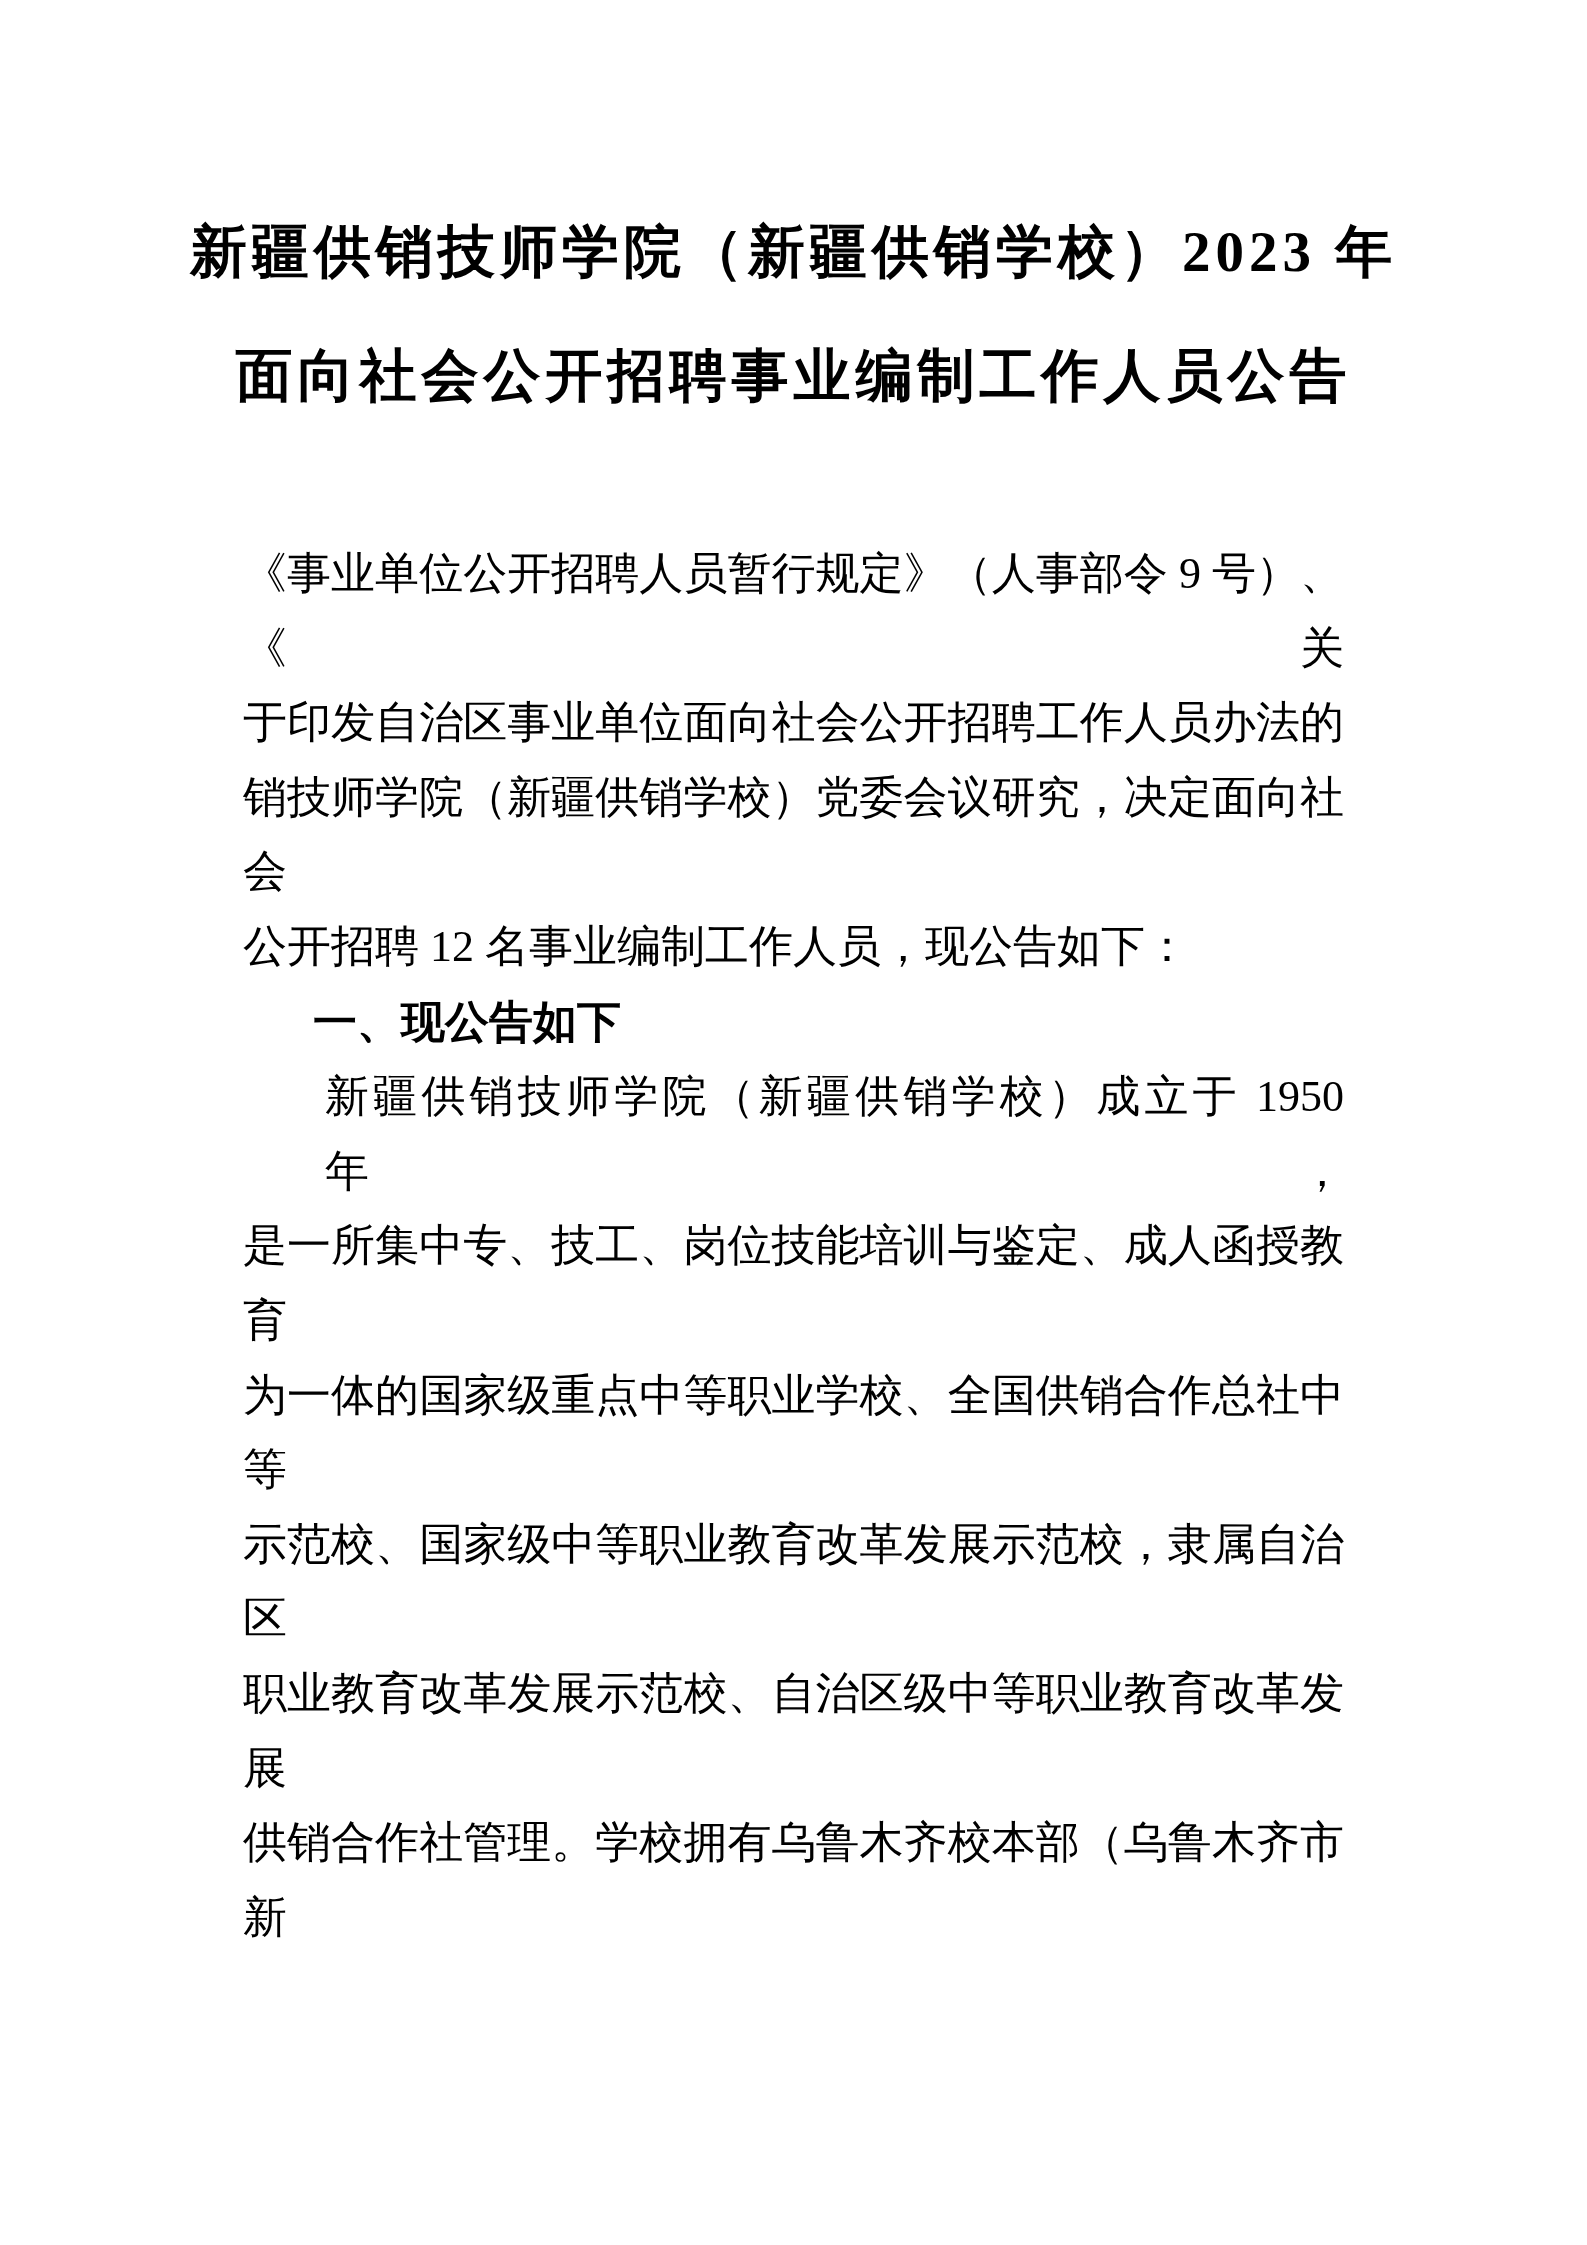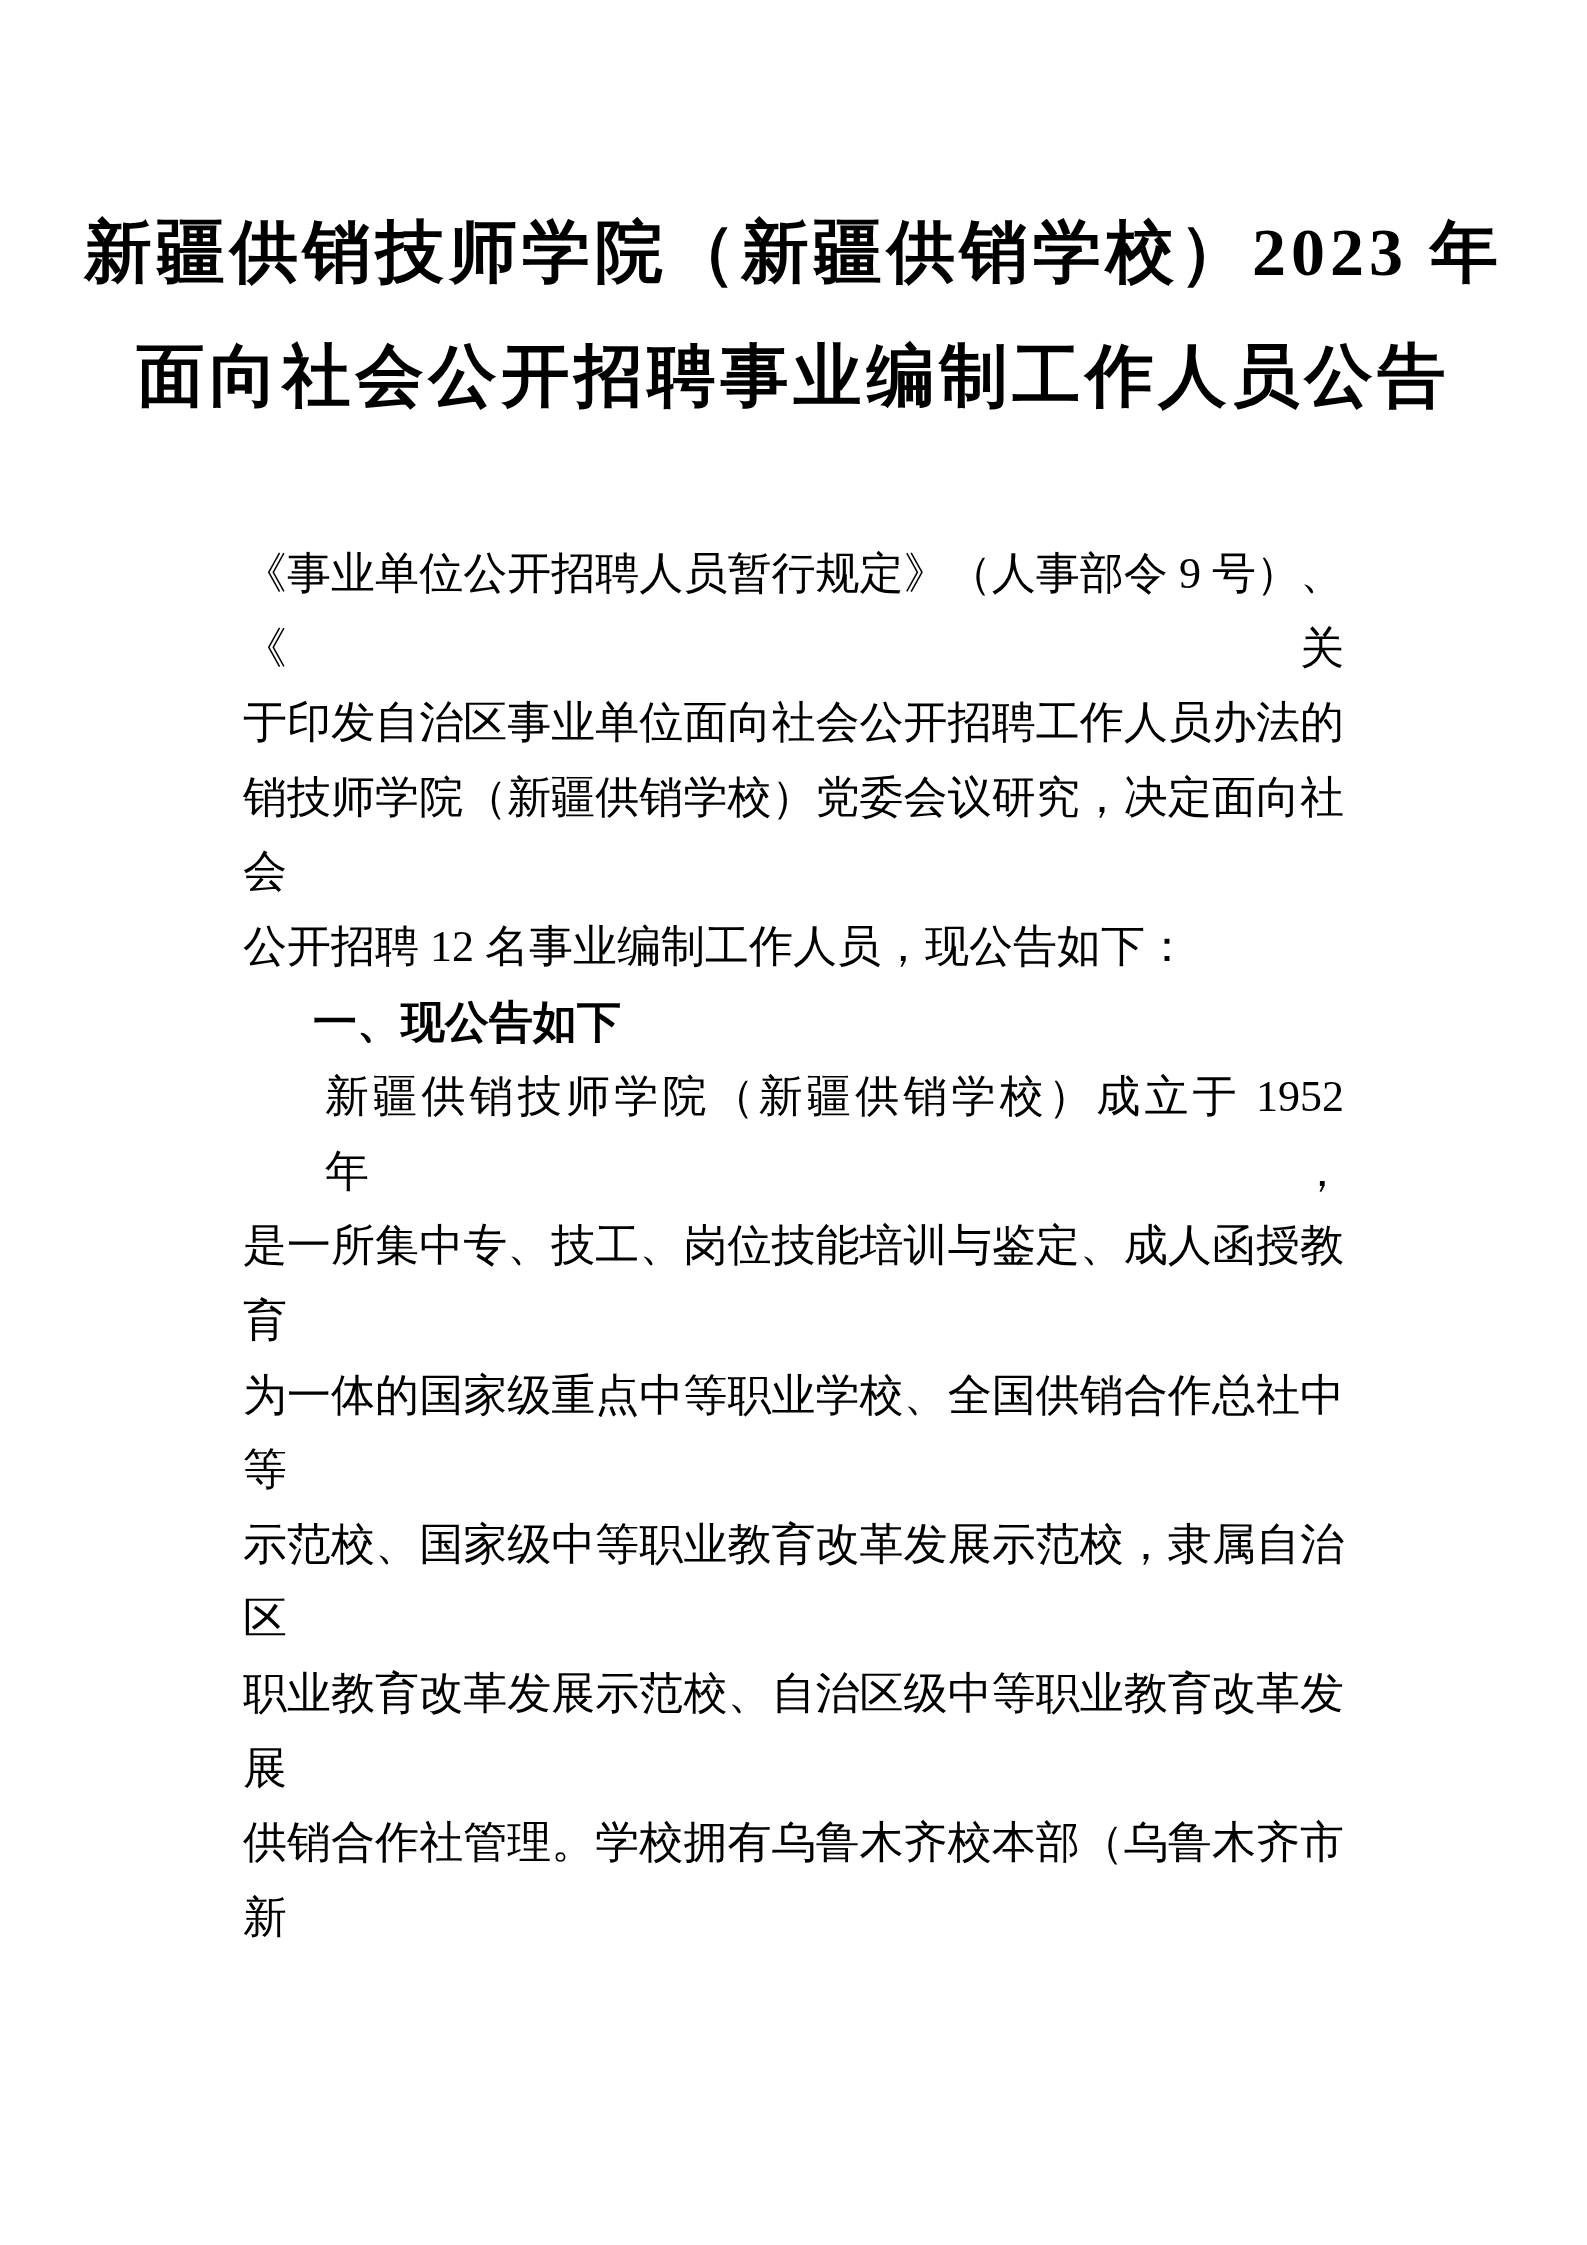--- a/index.html
+++ b/index.html
@@ -10,21 +10,21 @@
     background:#ffffff;
     color:#000000;
     font-family:"Liberation Serif","DejaVu Serif",serif;
     overflow:hidden;
   }
   .title-block {
     position:absolute;
     top:190px; left:0; width:1587px;
     text-align:center;
     font-weight:bold;
-    font-size:68px;
+    font-size:57px;
     line-height:124px;
     letter-spacing:5px;
     font-family:"Liberation Serif","DejaVu Serif",serif;
   }
   .body-text {
     position:absolute;
     top:537px; left:243px; width:1101px;
     font-size:44px;
     line-height:74.6px;
   }
@@ -48,20 +48,20 @@
   <div class="title-block">
     <div>新疆供销技师学院（新疆供销学校）2023 年</div>
     <div>面向社会公开招聘事业编制工作人员公告</div>
   </div>
   <div class="body-text" id="body-lines">
       <div class="line justify"><span>《事业单位公开招聘人员暂行规定》（人事部令 9 号）、《关</span></div>
       <div class="line justify"><span>于印发自治区事业单位面向社会公开招聘工作人员办法的</span></div>
       <div class="line justify"><span>销技师学院（新疆供销学校）党委会议研究，决定面向社会</span></div>
       <div class="line"><span>公开招聘 12 名事业编制工作人员，现公告如下：</span></div>
       <div class="line" style="padding-left: 70px;"><span class="bold-hei">一、现公告如下</span></div>
-      <div class="line justify" style="padding-left: 82px;"><span>新疆供销技师学院（新疆供销学校）成立于 1952 年，</span></div>
+      <div class="line justify" style="padding-left: 82px;"><span>新疆供销技师学院（新疆供销学校）成立于 1950 年，</span></div>
       <div class="line justify"><span>是一所集中专、技工、岗位技能培训与鉴定、成人函授教育</span></div>
       <div class="line justify"><span>为一体的国家级重点中等职业学校、全国供销合作总社中等</span></div>
       <div class="line justify"><span>示范校、国家级中等职业教育改革发展示范校，隶属自治区</span></div>
       <div class="line justify"><span>职业教育改革发展示范校、自治区级中等职业教育改革发展</span></div>
       <div class="line justify"><span>供销合作社管理。学校拥有乌鲁木齐校本部（乌鲁木齐市新</span></div>
     </div>
 </div>
 
 </body></html>

